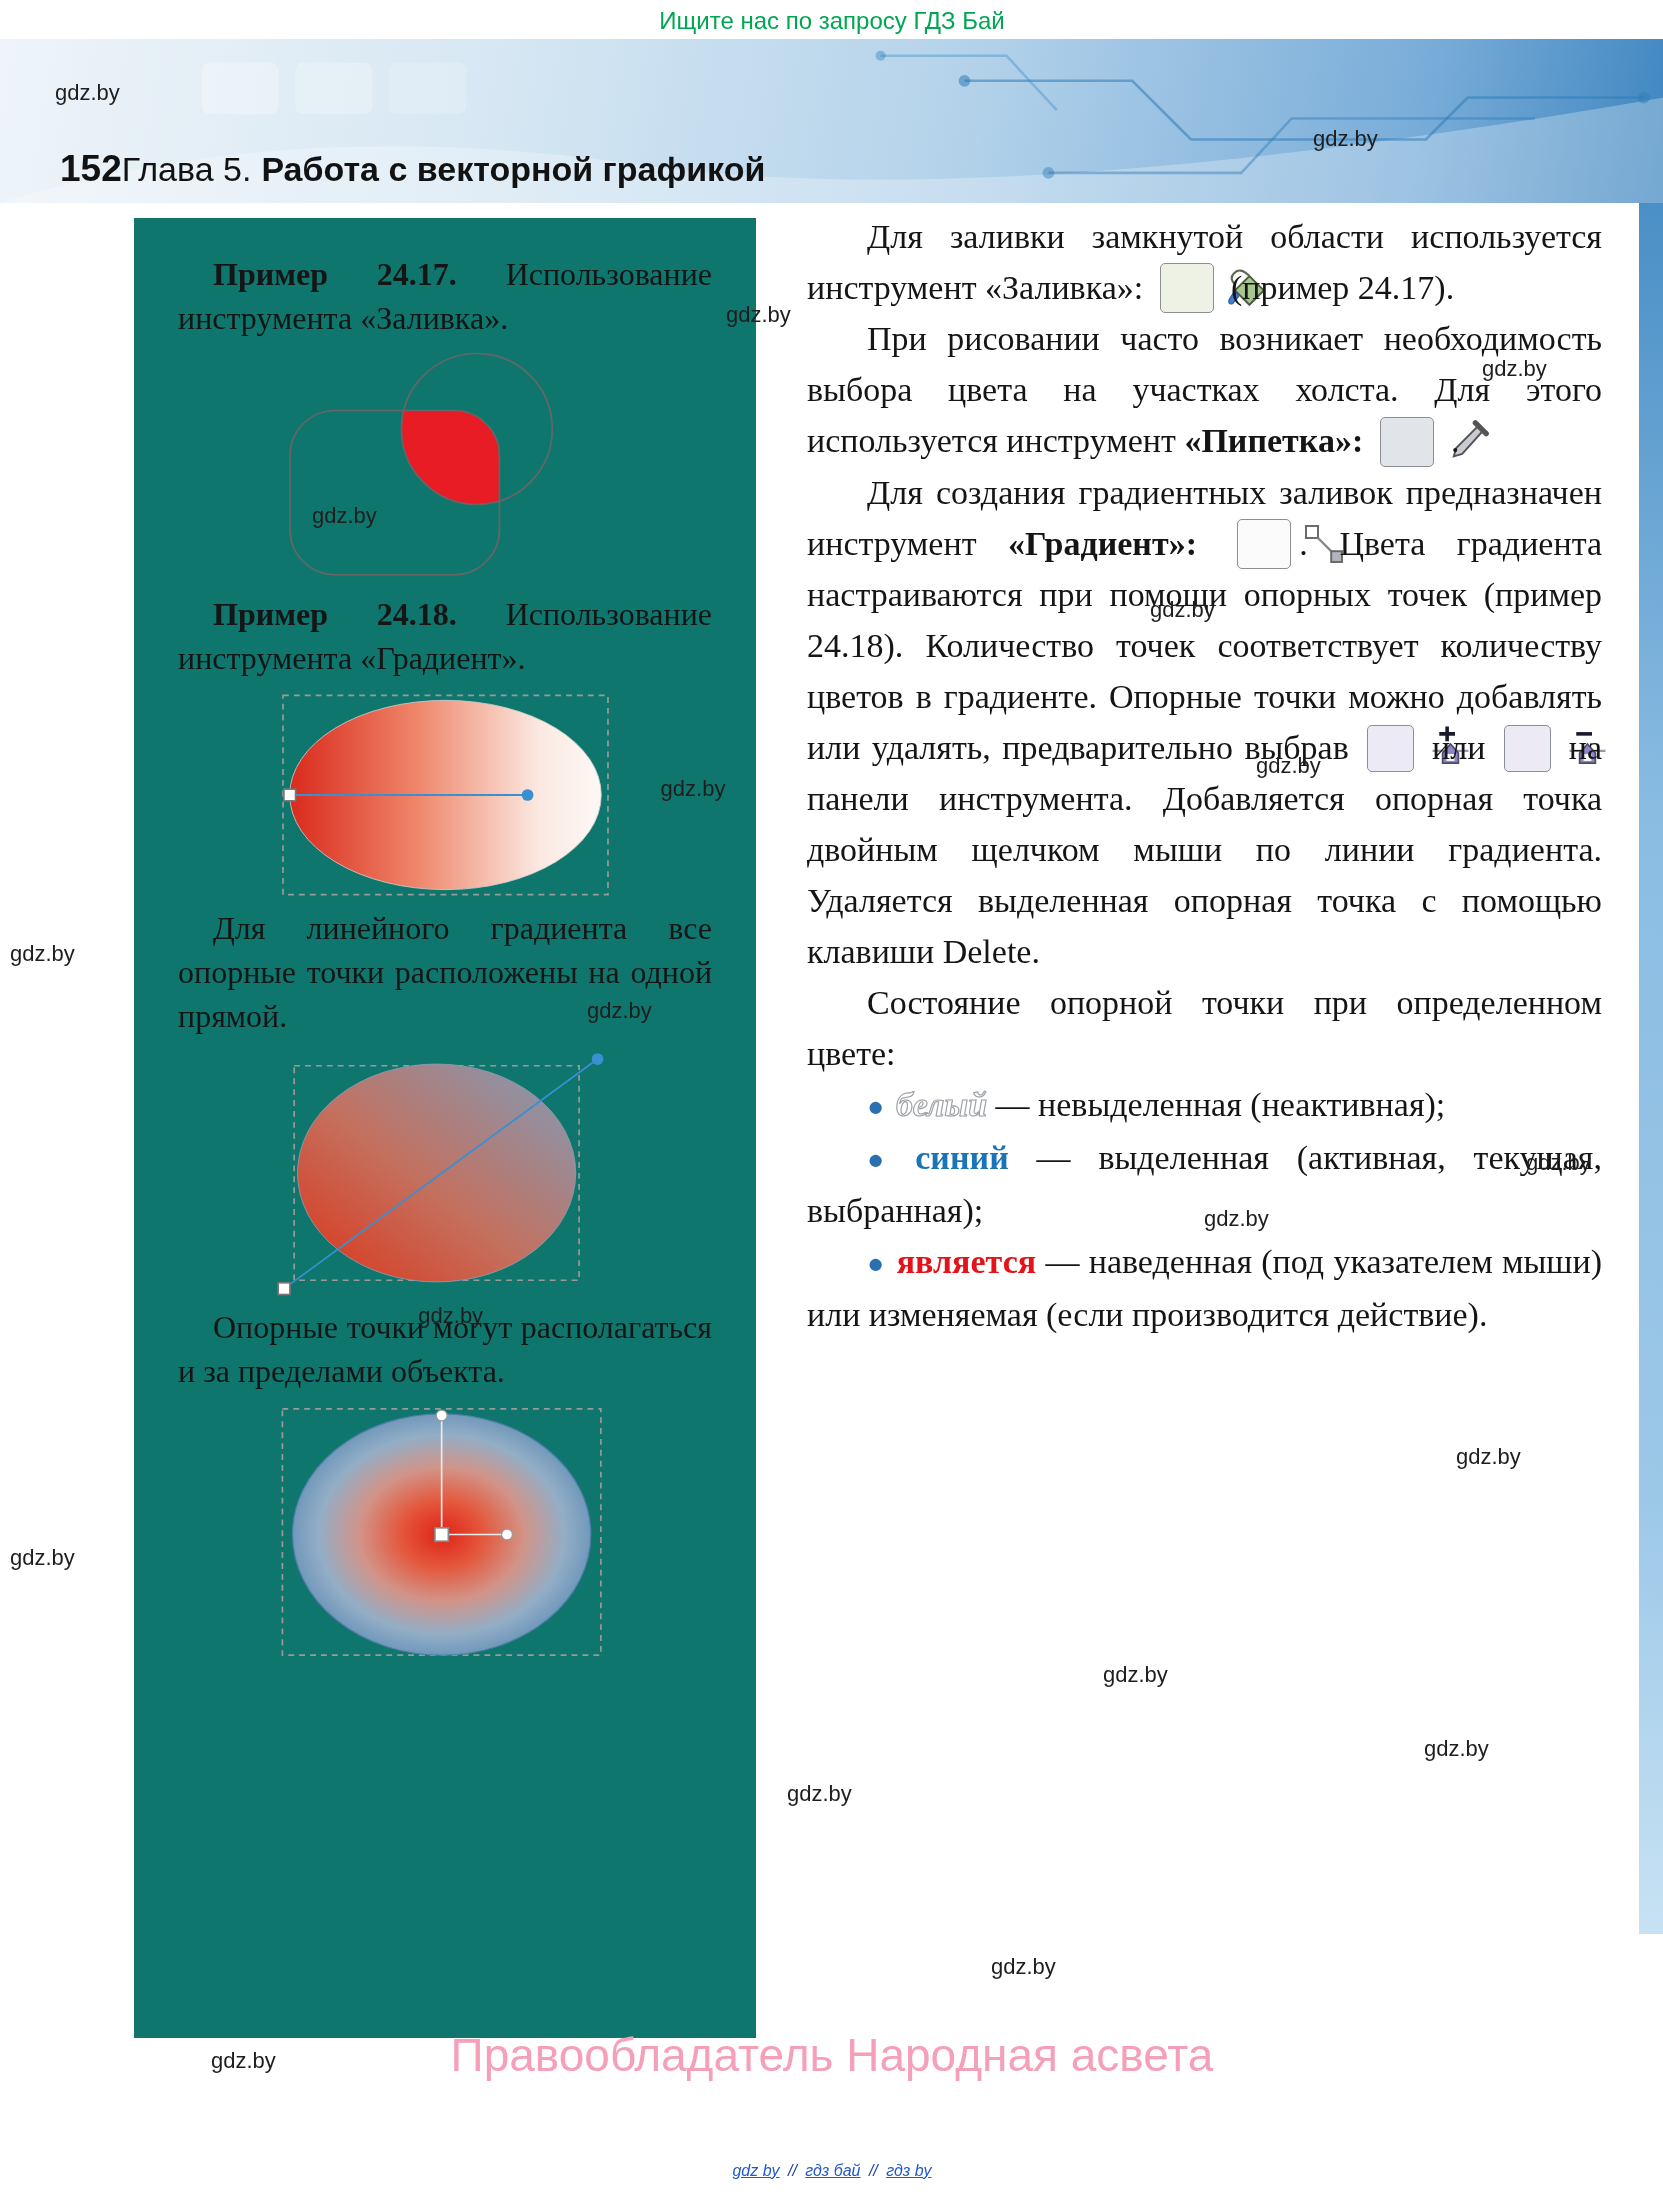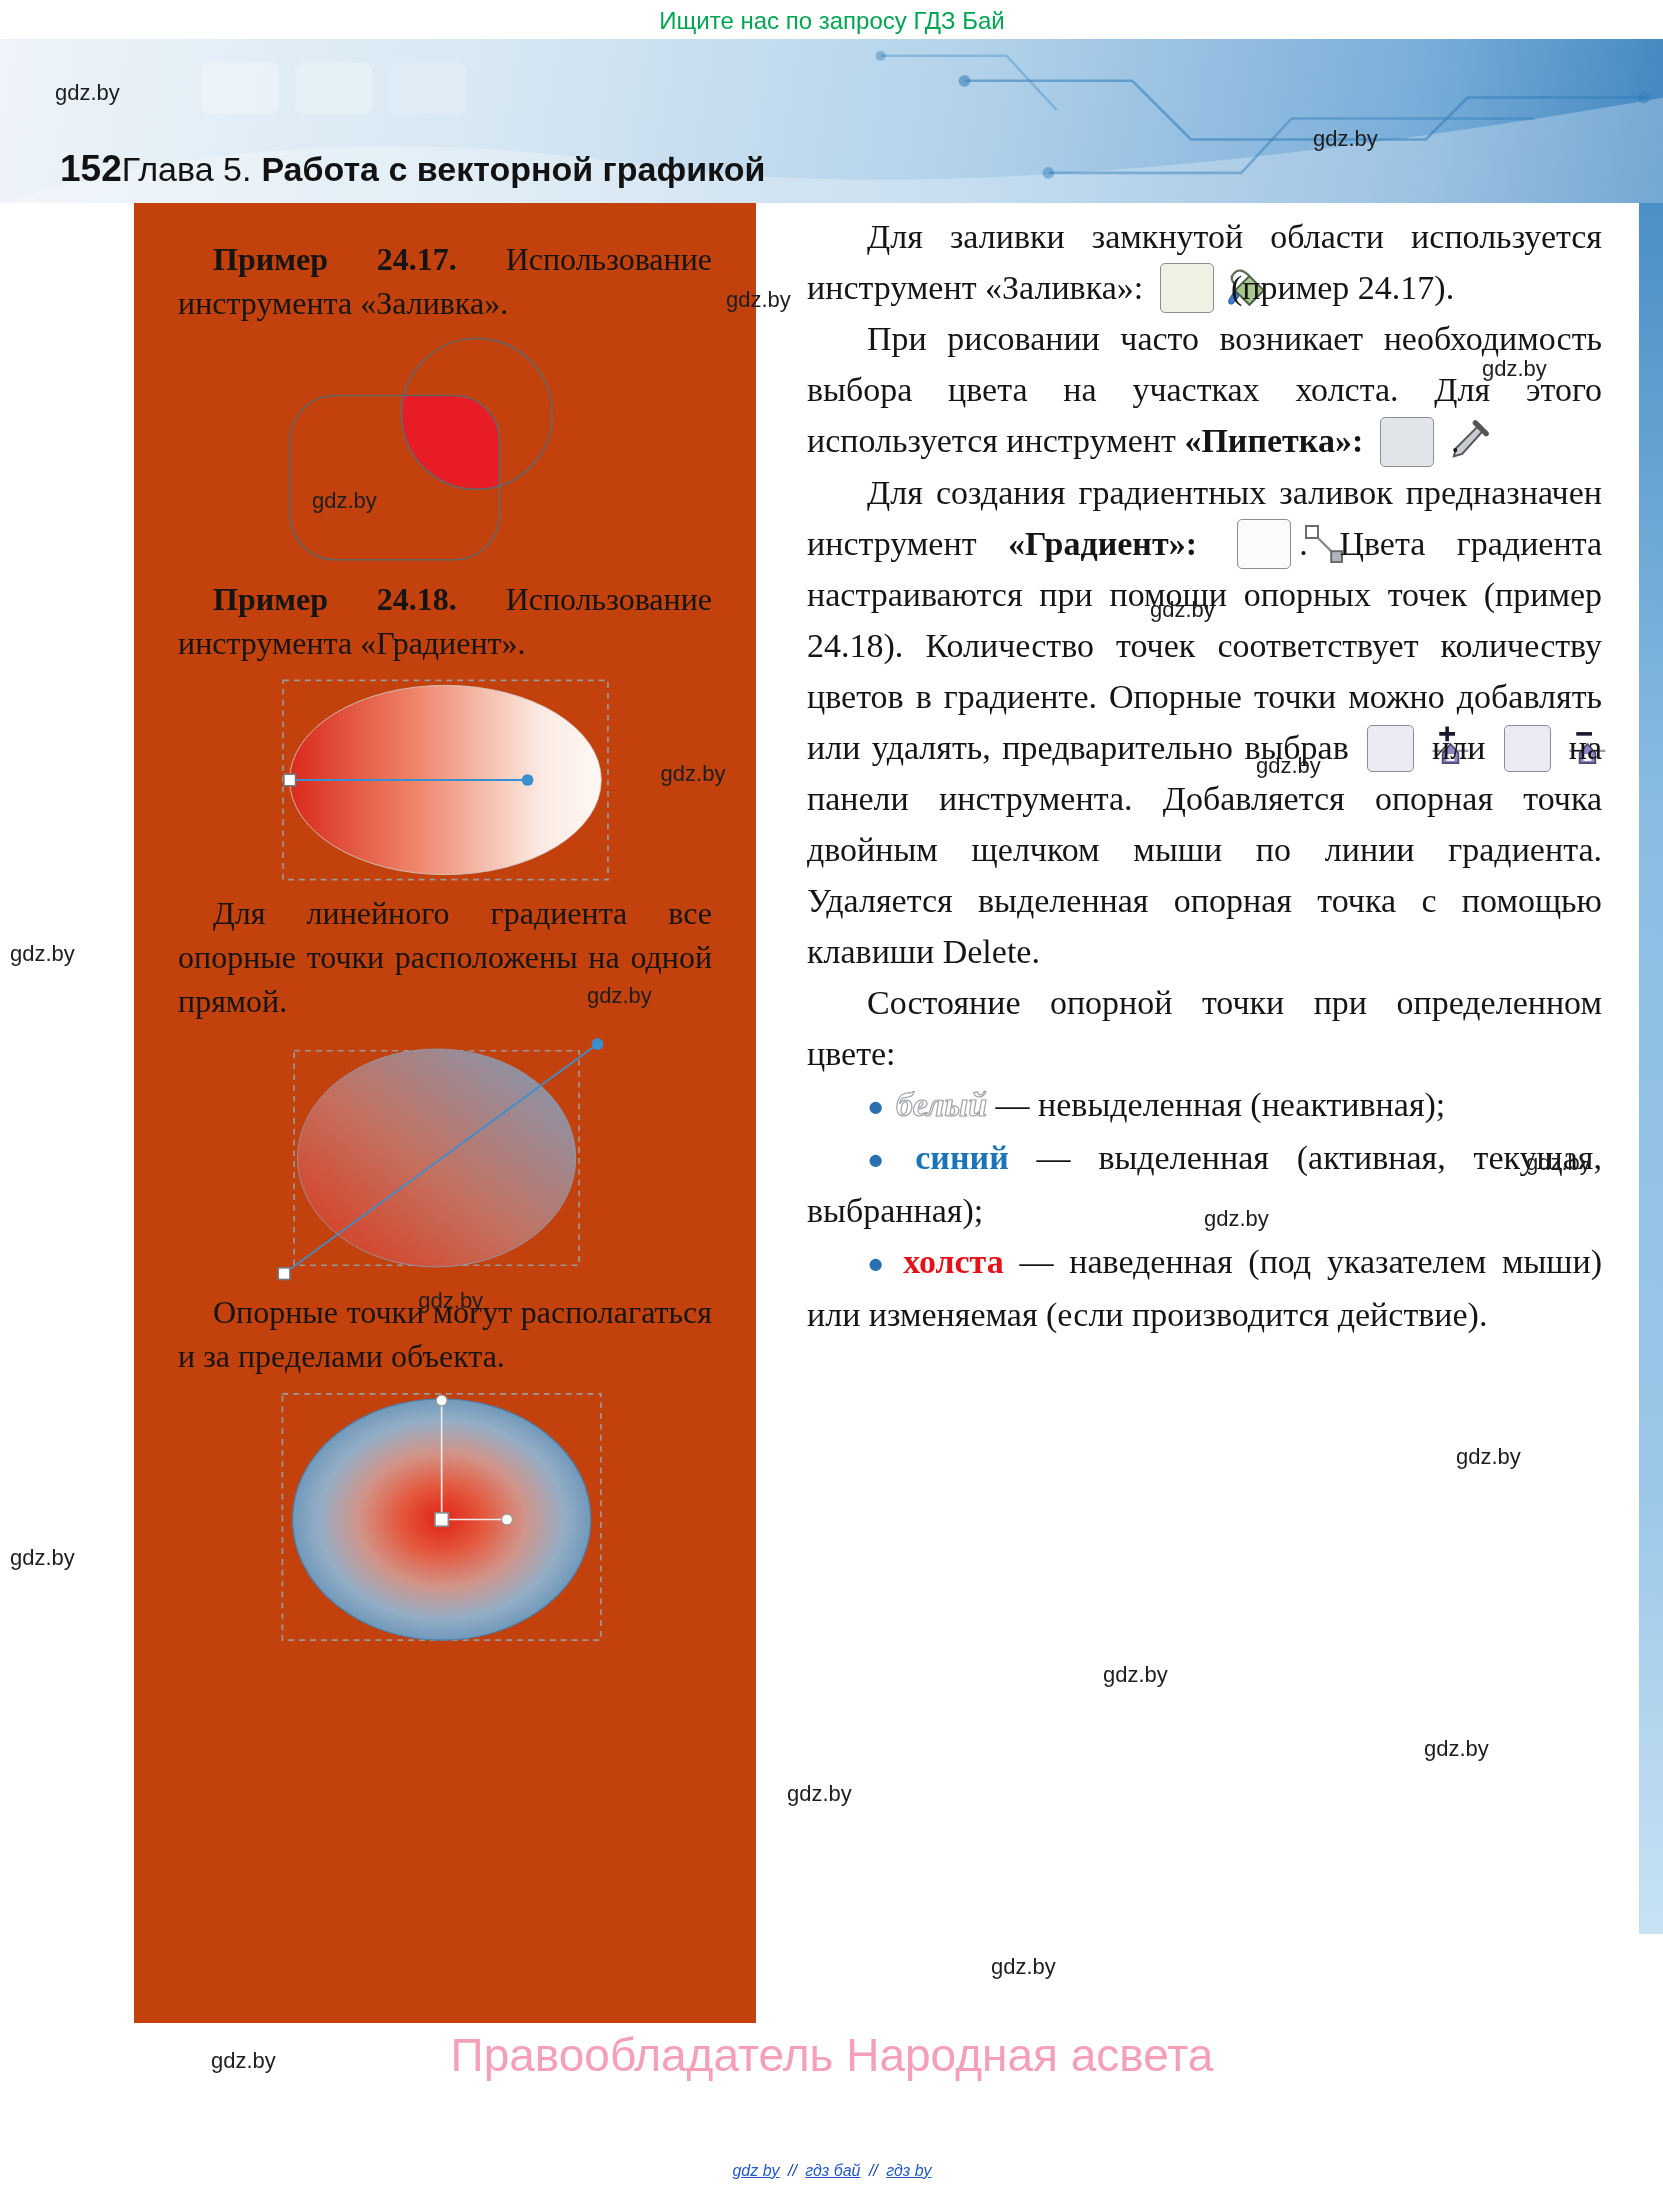--- a/index.html
+++ b/index.html
@@ -43,22 +43,22 @@
 
   
   .wm {
     position:absolute;
     font-family:"Liberation Sans","DejaVu Sans",sans-serif;
     font-size:22px; color:#1e1e1e; white-space:nowrap; z-index:6;
   }
 
   
   .left-panel {
-    position:absolute; left:134px; top:203px; width:622px; min-height:1820px;
-    background:#c2410c;
+    position:absolute; left:134px; top:218px; width:622px; min-height:1820px;
+    background:#0f766e;
     padding:34px 44px 30px 44px;
     font-size:32px; line-height:44px; text-align:justify;
   }
   .ex-title { position:relative; text-indent:35px; margin-bottom:10px; }
   .cap { position:relative; text-indent:35px; margin:3.4px 0 8.4px; }
   .figure { position:relative; text-align:center; line-height:0; margin:6.7px 0; }
 
   
   .right-col {
     position:absolute; left:807px; top:211px; width:795px;
@@ -246,21 +246,21 @@
           <path d="M20 16 L27 24 V33 H13 V24 Z" fill="#8f86c8" stroke="#4a4a6a" stroke-width="1.5"></path>
           <rect x="16.5" y="25" width="7" height="6" fill="#ffffff"></rect>
         </svg></span><span> на панели ин­струмента. Добавляется опорная точка двойным щелчком мыши по линии градиента. Удаляется выделенная опорная точка с по­мощью клавиши Delete.</span></p>
 
   <p class="para"><span>Состояние опорной точки при определенном цвете:</span></p>
 
   <p class="para"><span class="bullet-dot">●</span><span class="term-white">белый</span><span> — невыделенная (не­активная);</span></p>
 
   <p class="para"><span class="bullet-dot">●</span><span class="term-blue">синий</span><span> — выделенная (актив­ная, текущая, выбранная);</span></p>
 
-  <p class="para"><span class="bullet-dot">●</span><span class="term-red">холста</span><span> — наведенная (под указателем мыши) или изме­няемая (если производится дей­ствие).</span></p>
+  <p class="para"><span class="bullet-dot">●</span><span class="term-red">является</span><span> — наведенная (под указателем мыши) или изме­няемая (если производится дей­ствие).</span></p>
 </div>
 
 <span class="wm" style="left:55px;  top:80px;">gdz.by</span>
 <span class="wm" style="left:1313px;top:126px;">gdz.by</span>
 <span class="wm" style="left:1482px;top:356px;">gdz.by</span>
 <span class="wm" style="left:1150px;top:597px;">gdz.by</span>
 <span class="wm" style="left:1256px;top:753px;">gdz.by</span>
 <span class="wm" style="left:10px;  top:941px;">gdz.by</span>
 <span class="wm" style="left:1526px;top:1150px;">gdz.by</span>
 <span class="wm" style="left:1204px;top:1206px;">gdz.by</span>

